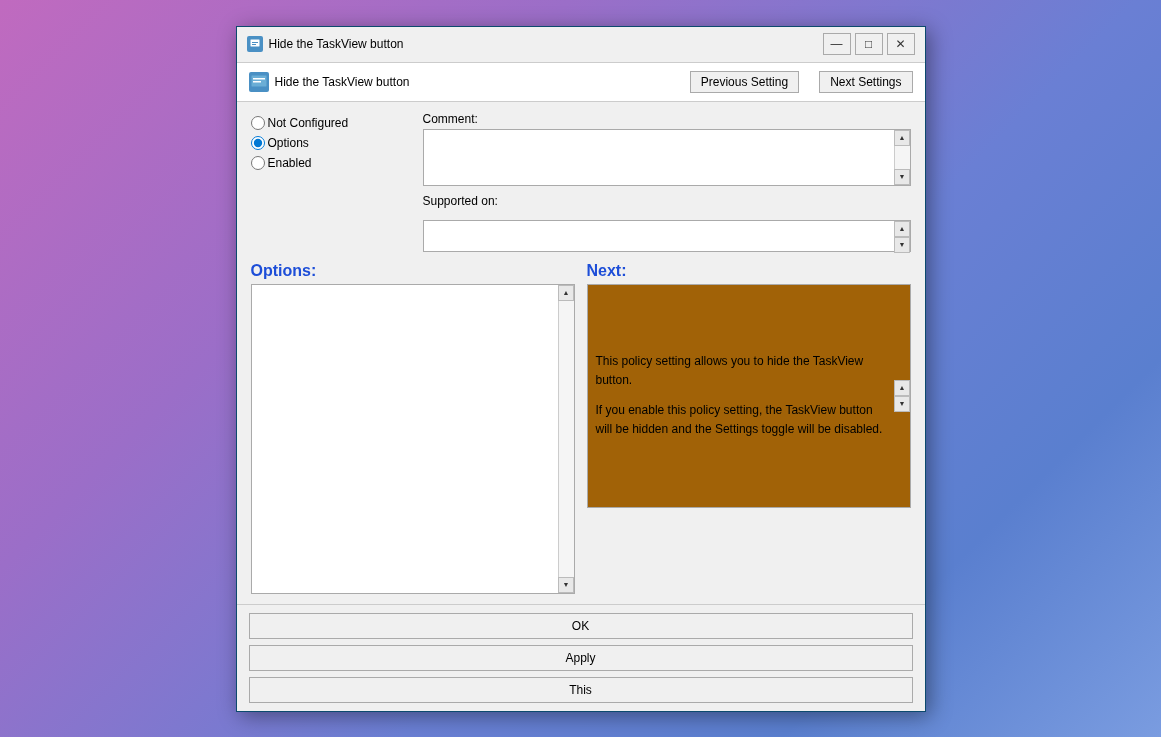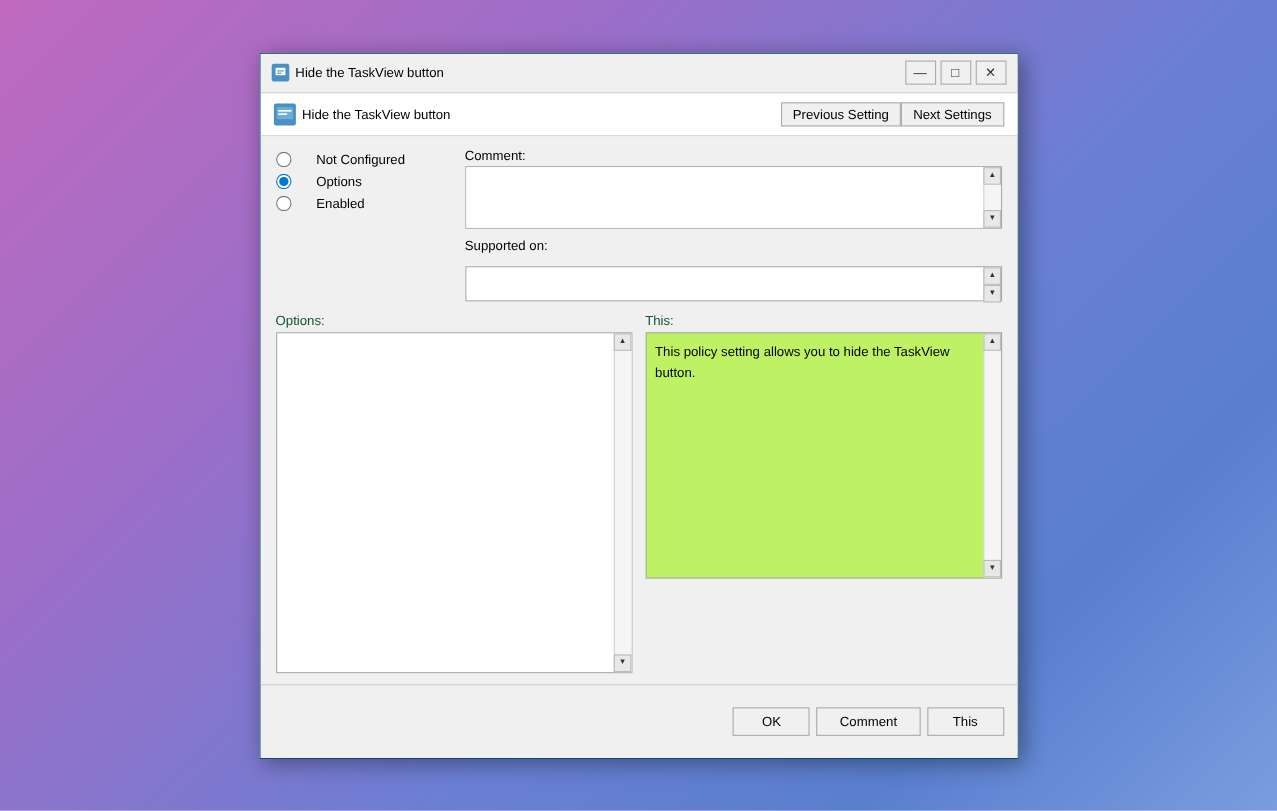--- a/index.html
+++ b/index.html
@@ -98,21 +98,21 @@
       flex-shrink: 0;
     }
 
     .header-title {
       font-size: 12px;
       color: #000;
     }
 
     .header-buttons {
       display: flex;
-      gap: 0;
+      gap: 20px;
     }
 
     .nav-btn {
       padding: 3px 10px;
       background: #f0f0f0;
       border: 1px solid #aaa;
       cursor: pointer;
       font-size: 12px;
       color: #000;
     }
@@ -132,21 +132,21 @@
       display: flex;
       flex-direction: column;
       gap: 6px;
       padding-top: 4px;
       min-width: 160px;
     }
 
     .radio-label {
       display: flex;
       align-items: center;
-      gap: 23px;
+      gap: 3px;
       cursor: pointer;
       font-size: 12px;
     }
 
     .radio-label input[type="radio"] {
       margin: 0;
       width: 14px;
       height: 14px;
       accent-color: #0078d4;
       cursor: pointer;
@@ -168,36 +168,37 @@
       display: flex;
       gap: 12px;
       margin-top: 10px;
     }
 
     .options-section {
       flex: 1;
     }
 
     .section-label {
-      font-size: 12px;
-      color: #14532d;
+      font-size: 16px;
+      color: #1d4ed8;
       margin-bottom: 4px;
+      font-weight: bold;
     }
 
     .help-section {
       flex: 1;
     }
 
     .dialog-footer {
       background: #f0f0f0;
       border-top: 1px solid #ccc;
-      padding: 20px 12px;
-      display: flex;
-      justify-content: flex-end;
+      padding: 8px 12px;
+      display: flex;
       gap: 6px;
+      flex-direction: column;
     }
 
     .footer-btn {
       padding: 5px 20px;
       background: #f0f0f0;
       border: 1px solid #aaa;
       cursor: pointer;
       font-size: 12px;
       color: #000;
       min-width: 70px;
@@ -256,23 +257,24 @@
       border: 1px solid #aaa;
       height: 32px;
     }
 
     .supported-inner {
       flex: 1;
     }
 
     .help-scrollable {
       display: flex;
-      background: #bef264;
+      background: #a16207;
       border: 1px solid #aaa;
       height: 224px;
+      align-items: center;
     }
 
     .help-text-area {
       flex: 1;
       padding: 8px;
       font-size: 12px;
       color: #000;
       line-height: 1.6;
       overflow-y: hidden;
     }
@@ -380,35 +382,36 @@
           <div class="options-inner"></div>
           <div class="scroll-v">
             <div class="scroll-arrow">▲</div>
             <div class="scroll-track"></div>
             <div class="scroll-arrow">▼</div>
           </div>
         </div>
       </div>
 
       <div class="help-section">
-        <div class="section-label">This:</div>
+        <div class="section-label">Next:</div>
         <div class="help-scrollable">
           <div class="help-text-area">
             <p style="margin-bottom:10px;">This policy setting allows you to hide the TaskView button.</p>
+            <p>If you enable this policy setting, the TaskView button will be hidden and the Settings toggle will be disabled.</p>
           </div>
           <div class="scroll-v">
             <div class="scroll-arrow">▲</div>
             <div class="scroll-track"></div>
             <div class="scroll-arrow">▼</div>
           </div>
         </div>
       </div>
 
     </div>
   </div>
 
   <div class="dialog-footer">
     <button class="footer-btn">OK</button>
-    <button class="footer-btn">Comment</button>
+    <button class="footer-btn">Apply</button>
     <button class="footer-btn">This</button>
   </div>
 
 </div>
 
 </body></html>

